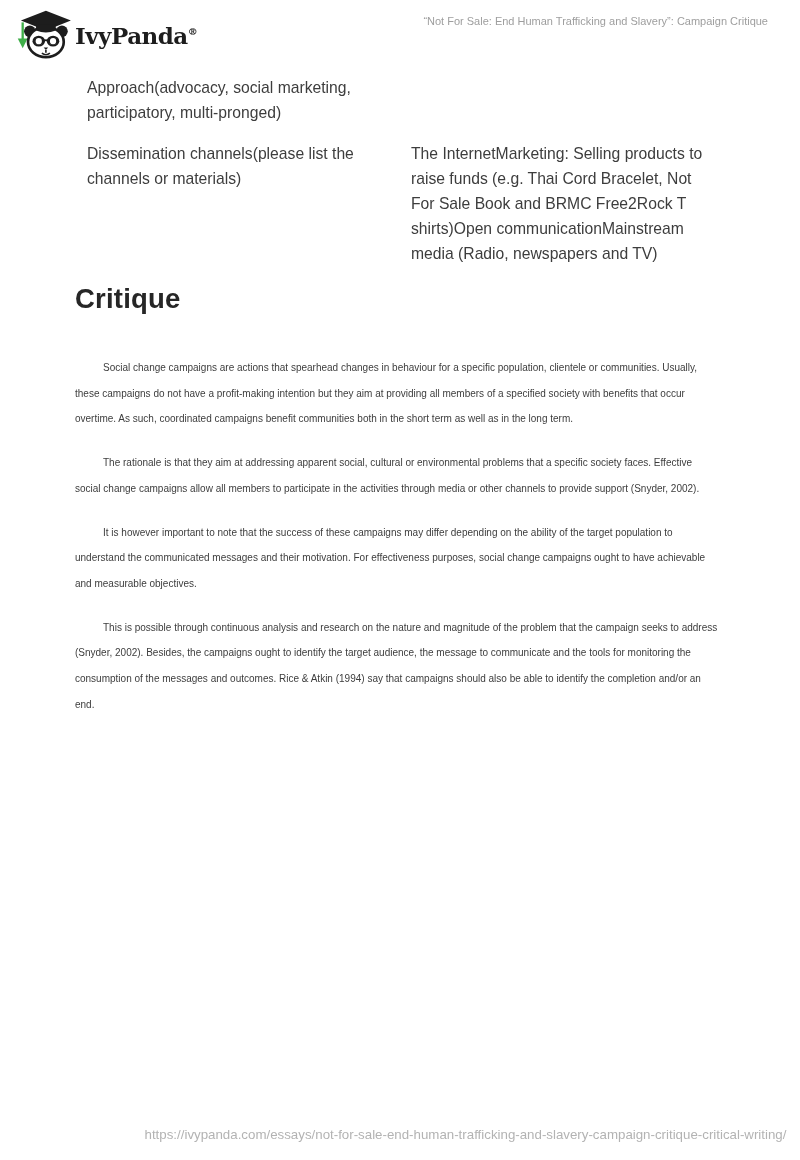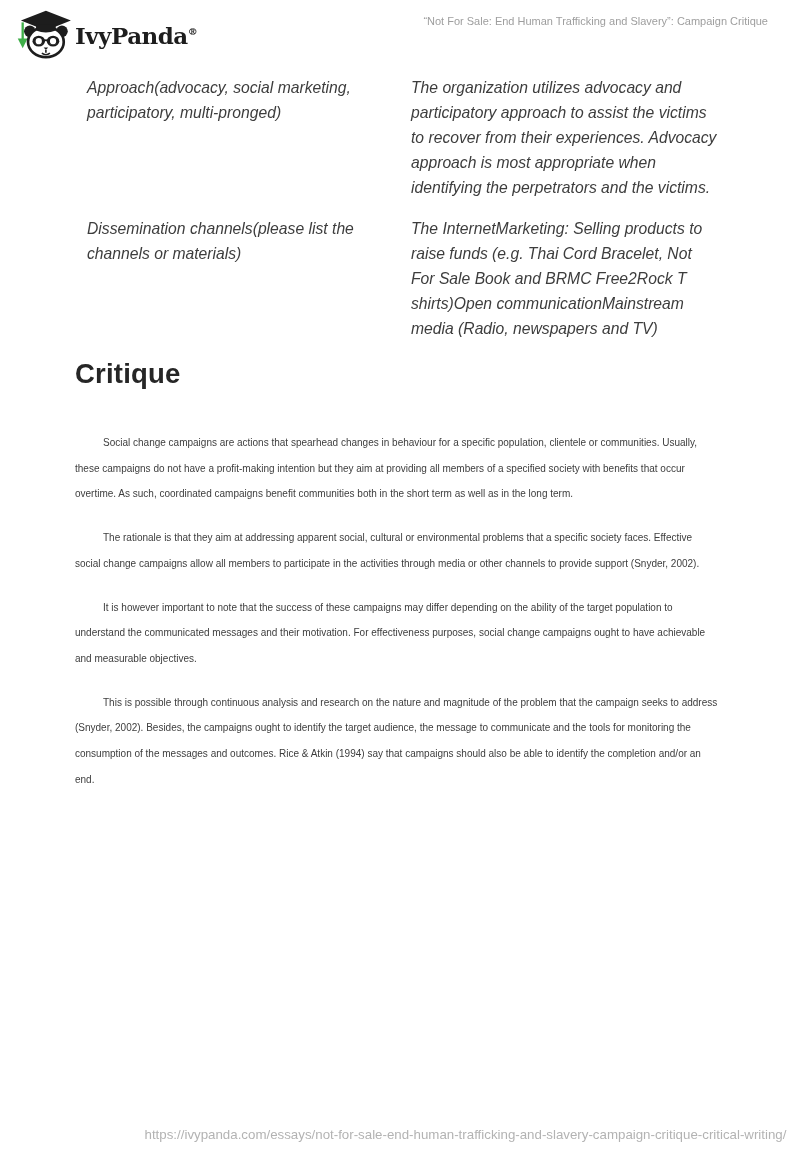--- a/index.html
+++ b/index.html
@@ -31,21 +31,21 @@
     line-height: 50px;
   }
   .wordmark sup { font-size: 10px; font-weight: 700; vertical-align: super; }
   .doc-title {
     font-size: 11px;
     color: #9e9e9e;
     margin-top: 8px;
   }
   
   .main { margin: 13px 82px 0 75px; }
-  .qtable { width: 100%; font-style: italic; }
+  .qtable { width: 100%; }
   .qrow {
     display: grid;
     grid-template-columns: 322px 1fr;
     margin-bottom: 16px;
   }
   .qcell {
     font-size: 15.7px;
     line-height: 25px;
     color: #3d3d3d;
   }
@@ -111,21 +111,20 @@
       <span class="wordmark"><span>IvyPanda</span><sup>®</sup></span>
     </div>
     <div class="doc-title">“Not For Sale: End Human Trafficking and Slavery”: Campaign Critique</div>
   </div>
 
   <div class="main">
 
     <div class="qtable">
       <div class="qrow">
         <div class="qcell label">Approach(advocacy, social marketing, participatory, multi-pronged)</div>
-        <div class="qcell value">The organization utilizes advocacy and participatory approach to assist the victims to recover from their experiences. Advocacy approach is most appropriate when identifying the perpetrators and the victims.</div>
       </div>
       <div class="qrow">
         <div class="qcell label">Dissemination channels(please list the channels or materials)</div>
         <div class="qcell value">The InternetMarketing: Selling products to raise funds (e.g. Thai Cord Bracelet, Not For Sale Book and BRMC Free2Rock T shirts)Open communicationMainstream media (Radio, newspapers and TV)</div>
       </div>
     </div>
 
     <h1 class="section-heading">Critique</h1>
 
     <p class="para">Social change campaigns are actions that spearhead changes in behaviour for a specific population, clientele or communities. Usually, these campaigns do not have a profit-making intention but they aim at providing all members of a specified society with benefits that occur overtime. As such, coordinated campaigns benefit communities both in the short term as well as in the long term.</p>

